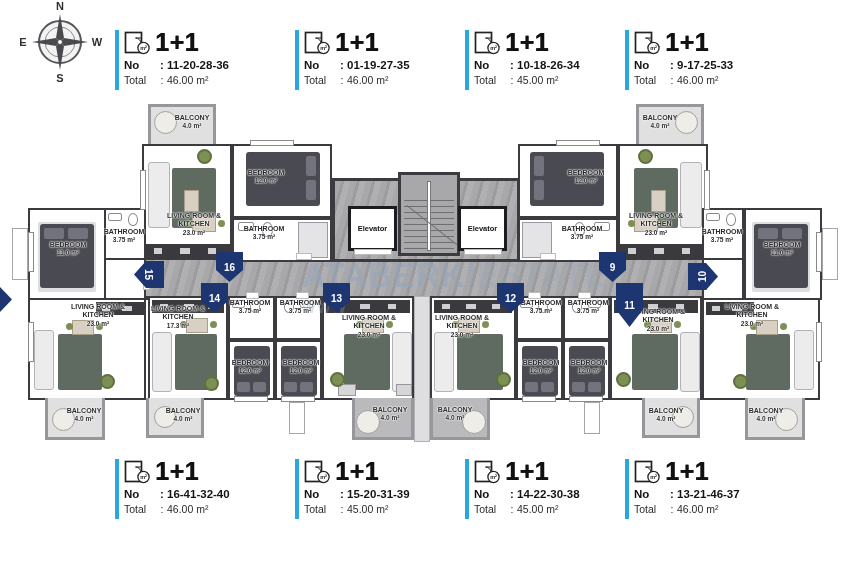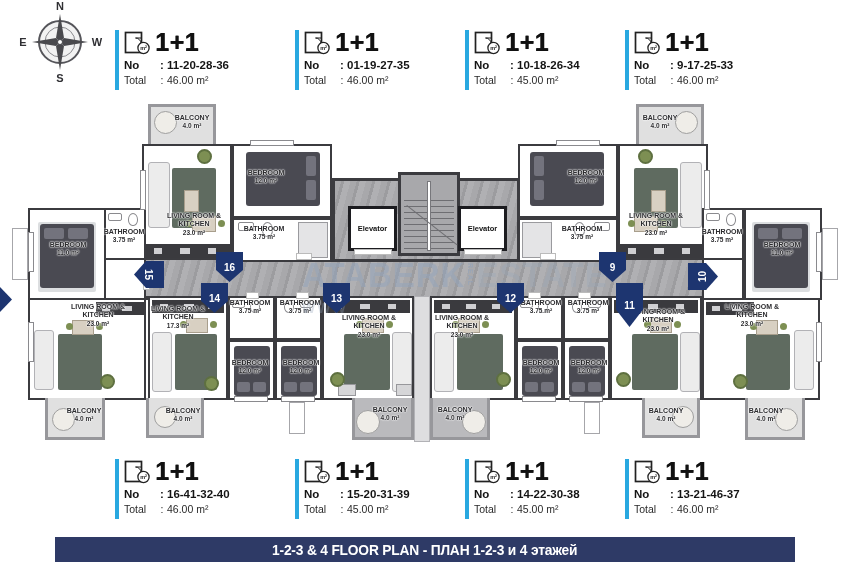--- a/index.html
+++ b/index.html
@@ -682,16 +682,13 @@
       <span>11</span>
     </div>
   <div class="marker m-left" style="left:134px;top:261px;width:30px;height:27px;">
       <span style="transform:rotate(90deg);">15</span>
     </div>
   <div class="marker m-right" style="left:688px;top:263px;width:30px;height:27px;">
       <span style="transform:rotate(-90deg);">10</span>
     </div>
   <div class="edgewedge" style="left:0;top:287px;width:12px;height:25px;"></div>
 
-  <div class="banner">
-    <span>1-2-3 &amp; 4 FLOOR PLAN - ПЛАН 1-2-3 и 4 этажей</span>
-  </div>
 </div>
 
 </body></html>

